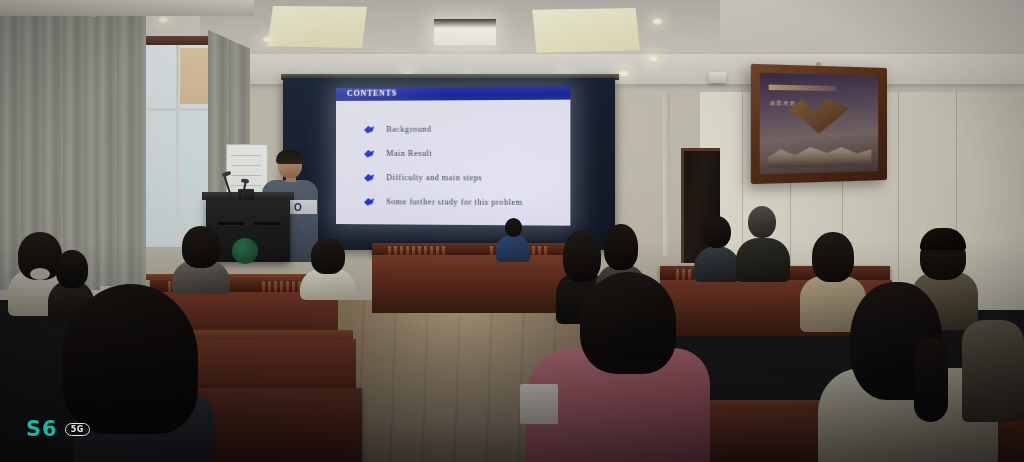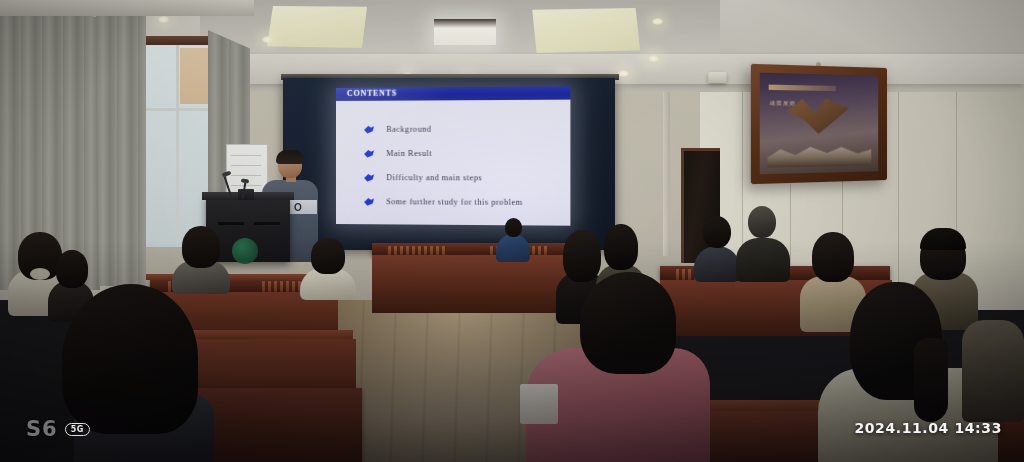--- a/index.html
+++ b/index.html
@@ -348,21 +348,21 @@
     background:linear-gradient(90deg,#d3cfc3,#b8b4a6);
   }
 
   
   .wm-brand{
     position:absolute;left:26px;top:417px;
     display:flex;align-items:center;gap:7px;
   }
   .wm-s6{
     font-family:"DejaVu Sans",sans-serif;font-weight:700;font-size:21px;
-    color:#737373;letter-spacing:1px;
+    color:#14b8a6;letter-spacing:1px;
     text-shadow:0 1px 3px rgba(0,0,0,.8);
   }
   .wm-5g{
     font-family:"DejaVu Sans",sans-serif;font-weight:700;font-size:8px;
     color:#eaeaea;letter-spacing:.5px;
     border:1.4px solid #e2e2e2;border-radius:7px;
     padding:1px 5px 1px 5px;
     text-shadow:0 1px 2px rgba(0,0,0,.8);
   }
   .wm-time{
@@ -659,15 +659,14 @@
   </div>
 
   <div class="darkgrade"></div>
   <div class="vignette"></div>
 
   <div class="wm-brand">
     <span class="wm-s6">S6</span>
     <span class="wm-5g">5G</span>
   </div>
 
-  <div class="wm-time">2024.11.04 14:33</div>
 
 </div>
 
 </body></html>

